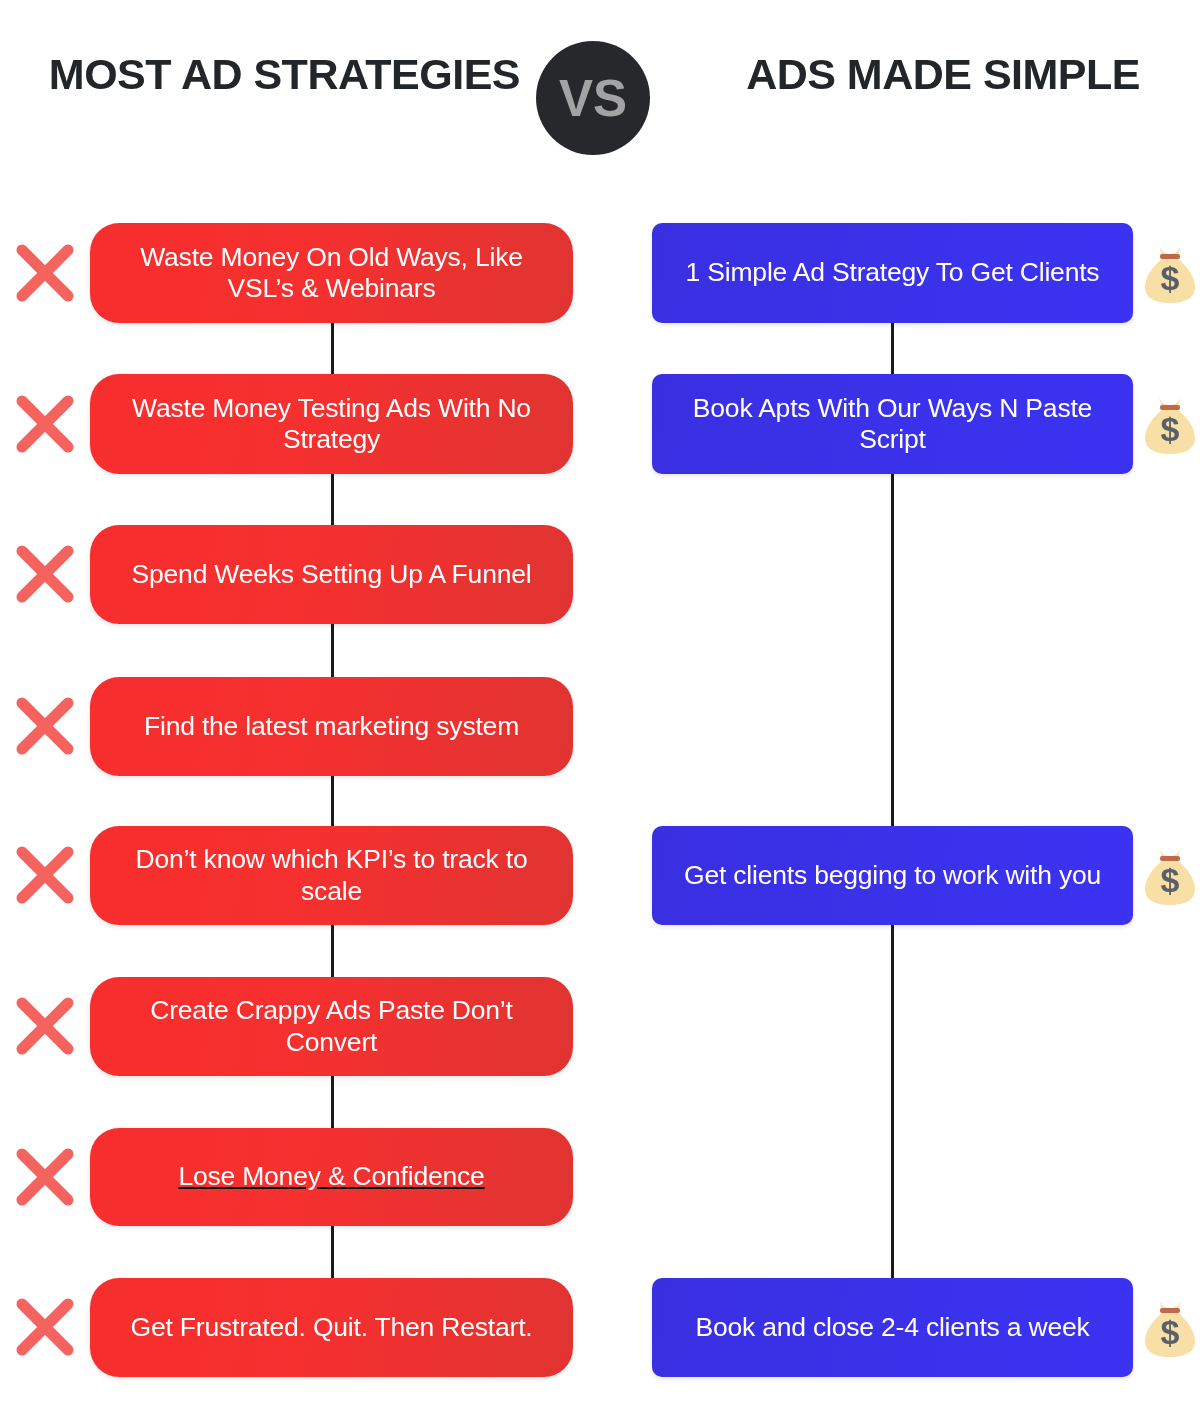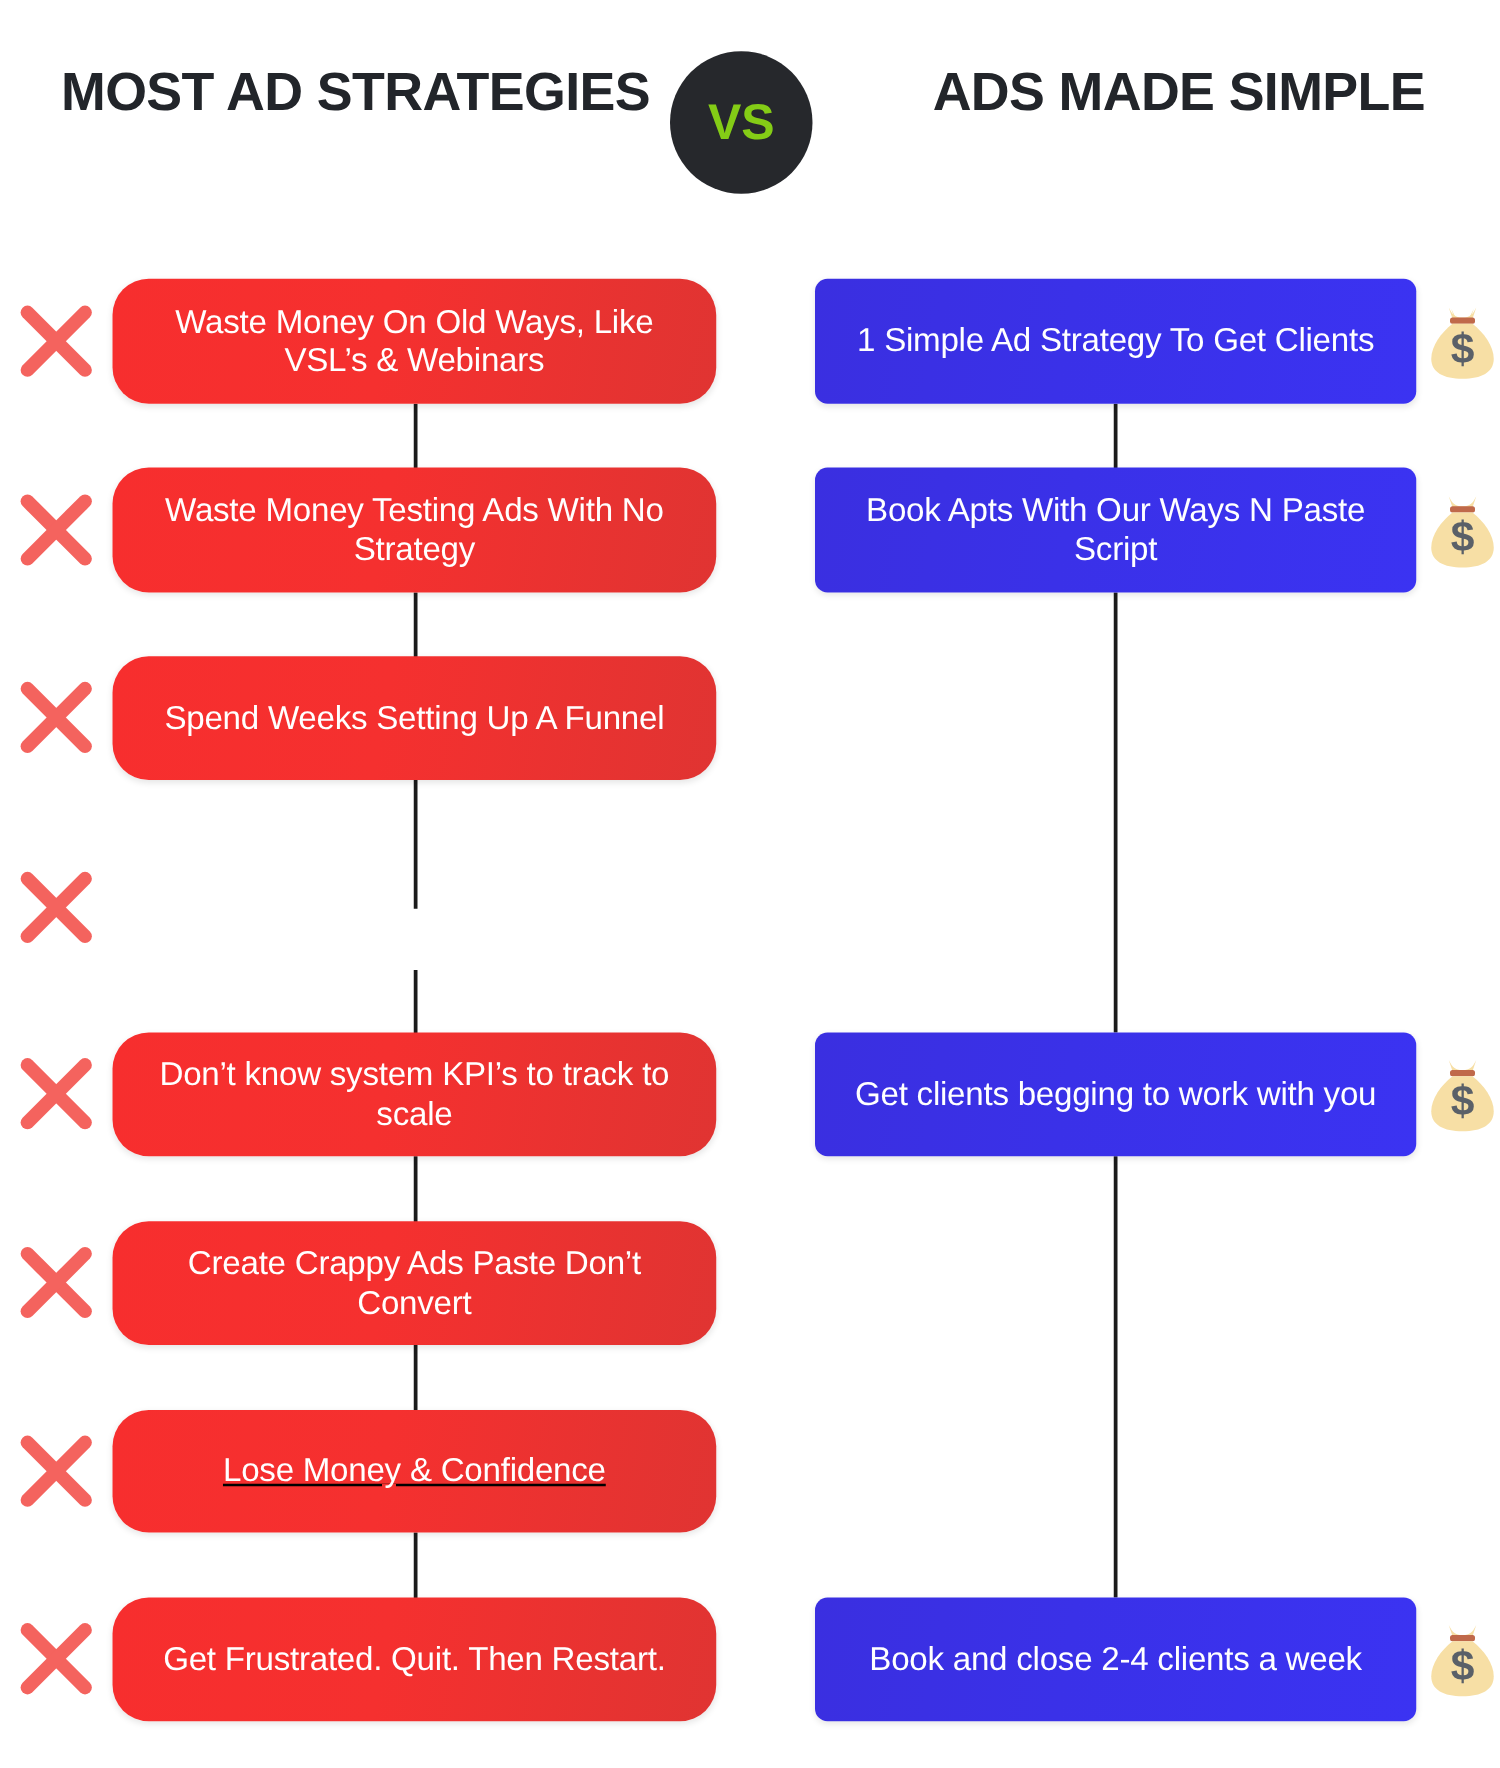--- a/index.html
+++ b/index.html
@@ -47,23 +47,23 @@
     top: 41px;
     width: 114px;
     height: 114px;
     border-radius: 50%;
     background: #26282c;
     display: flex;
     align-items: center;
     justify-content: center;
   }
   .vs-badge-label {
-    color: #84cc16;
+    color: #a3a3a3;
     font-weight: bold;
-    font-size: 40px;
+    font-size: 51px;
     letter-spacing: 0px;
     line-height: 1;
   }
 
   
   .col {
     position: absolute;
     top: 0;
     width: 1200px;
     height: 1414px;
@@ -194,31 +194,34 @@
     </div>
 
     <div class="x-mark" style="top:695px;">
       <svg viewBox="0 0 62 62">
           <g stroke="#F4635E" stroke-width="11" stroke-linecap="round">
             <line x1="8" y1="8" x2="54" y2="54"></line>
             <line x1="54" y1="8" x2="8" y2="54"></line>
           </g>
         </svg>
     </div>
+    <div class="card red" style="top:677px; height:99px;">
+      <span class="card-text">Find the latest marketing system</span>
+    </div>
 
     <div class="x-mark" style="top:844px;">
       <svg viewBox="0 0 62 62">
           <g stroke="#F4635E" stroke-width="11" stroke-linecap="round">
             <line x1="8" y1="8" x2="54" y2="54"></line>
             <line x1="54" y1="8" x2="8" y2="54"></line>
           </g>
         </svg>
     </div>
     <div class="card red" style="top:826px; height:99px;">
-      <span class="card-text">Don’t know system KPI’s to track to scale</span>
+      <span class="card-text">Don’t know which KPI’s to track to scale</span>
     </div>
 
     <div class="x-mark" style="top:995px;">
       <svg viewBox="0 0 62 62">
           <g stroke="#F4635E" stroke-width="11" stroke-linecap="round">
             <line x1="8" y1="8" x2="54" y2="54"></line>
             <line x1="54" y1="8" x2="8" y2="54"></line>
           </g>
         </svg>
     </div>

